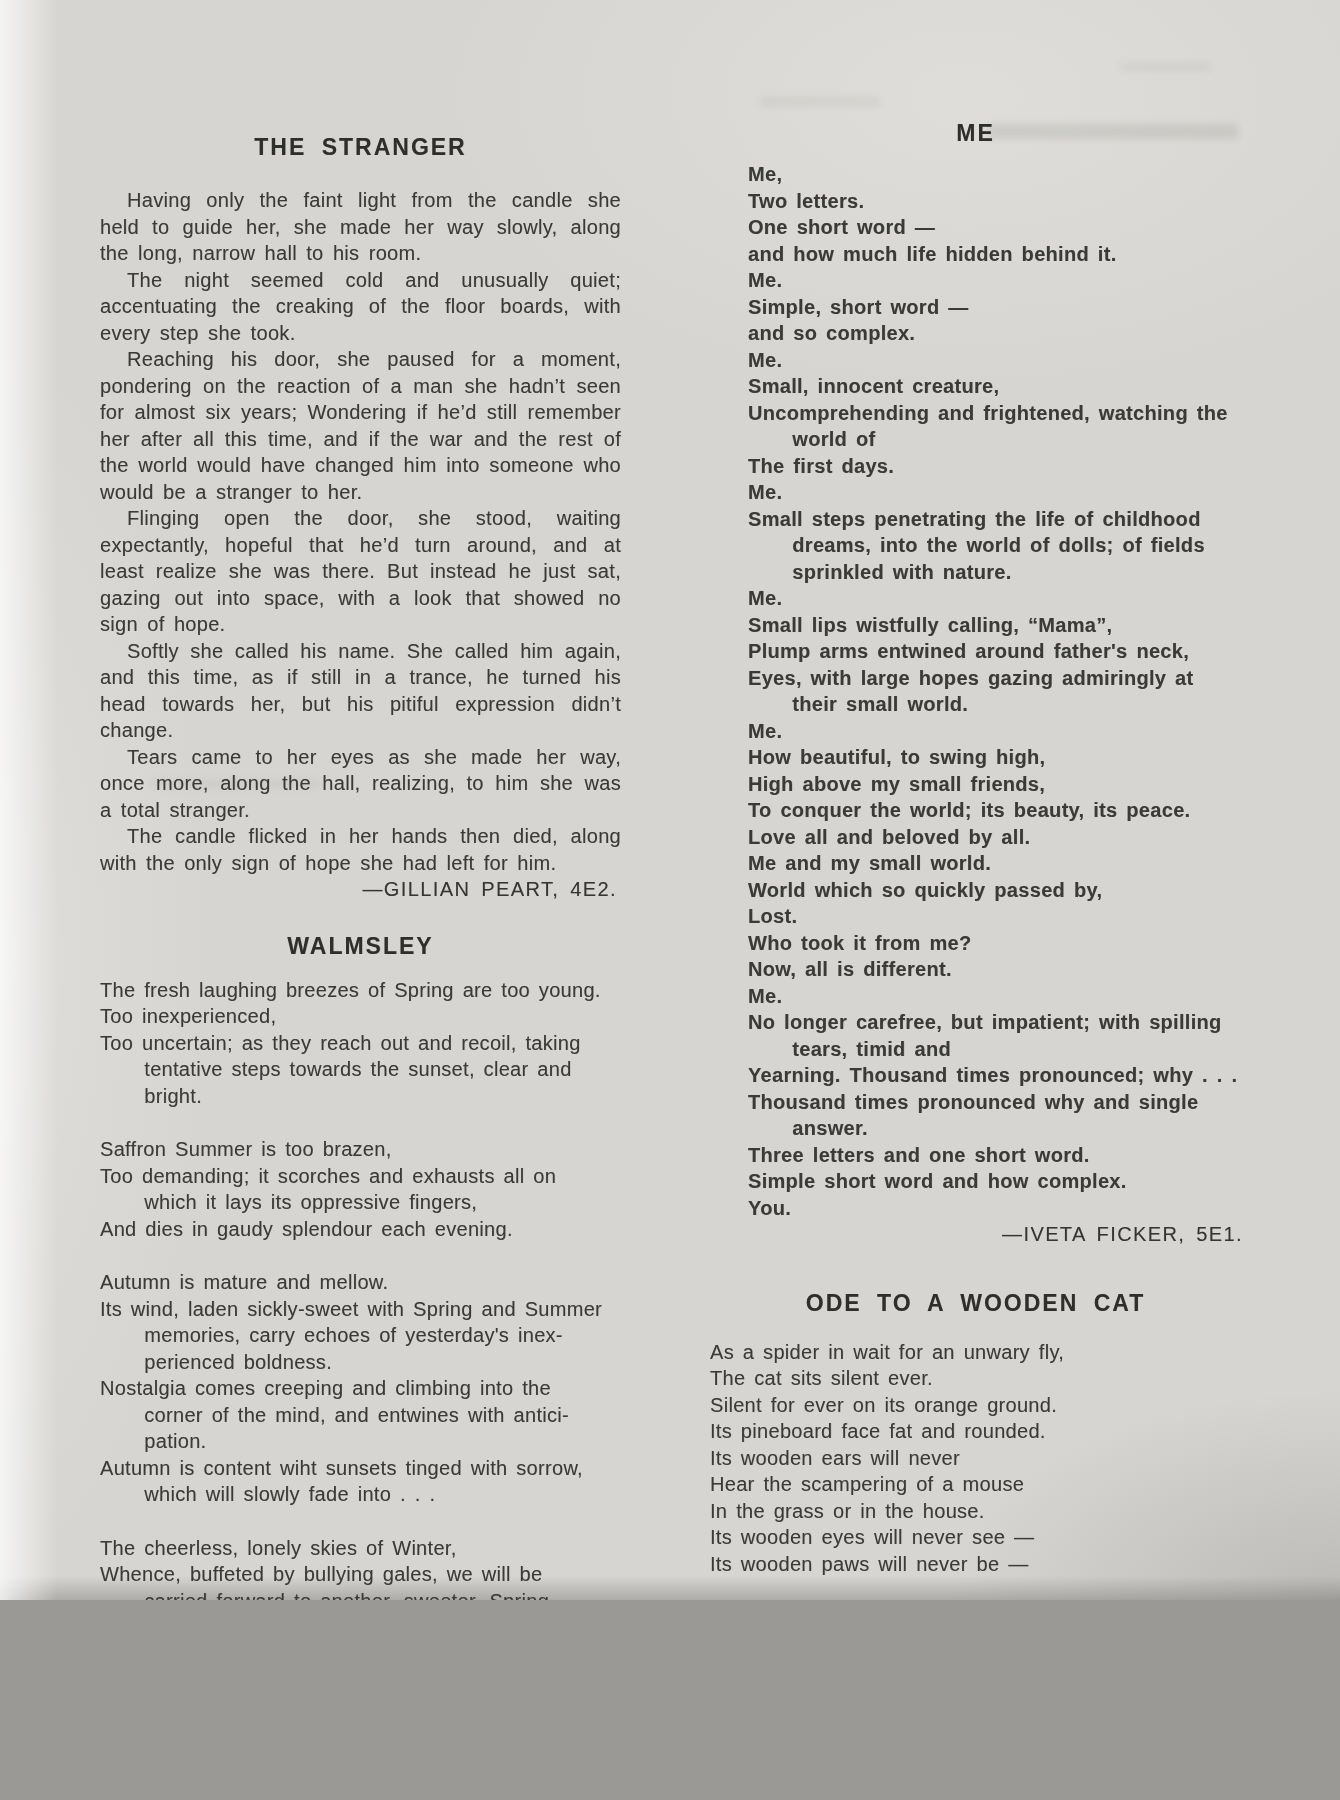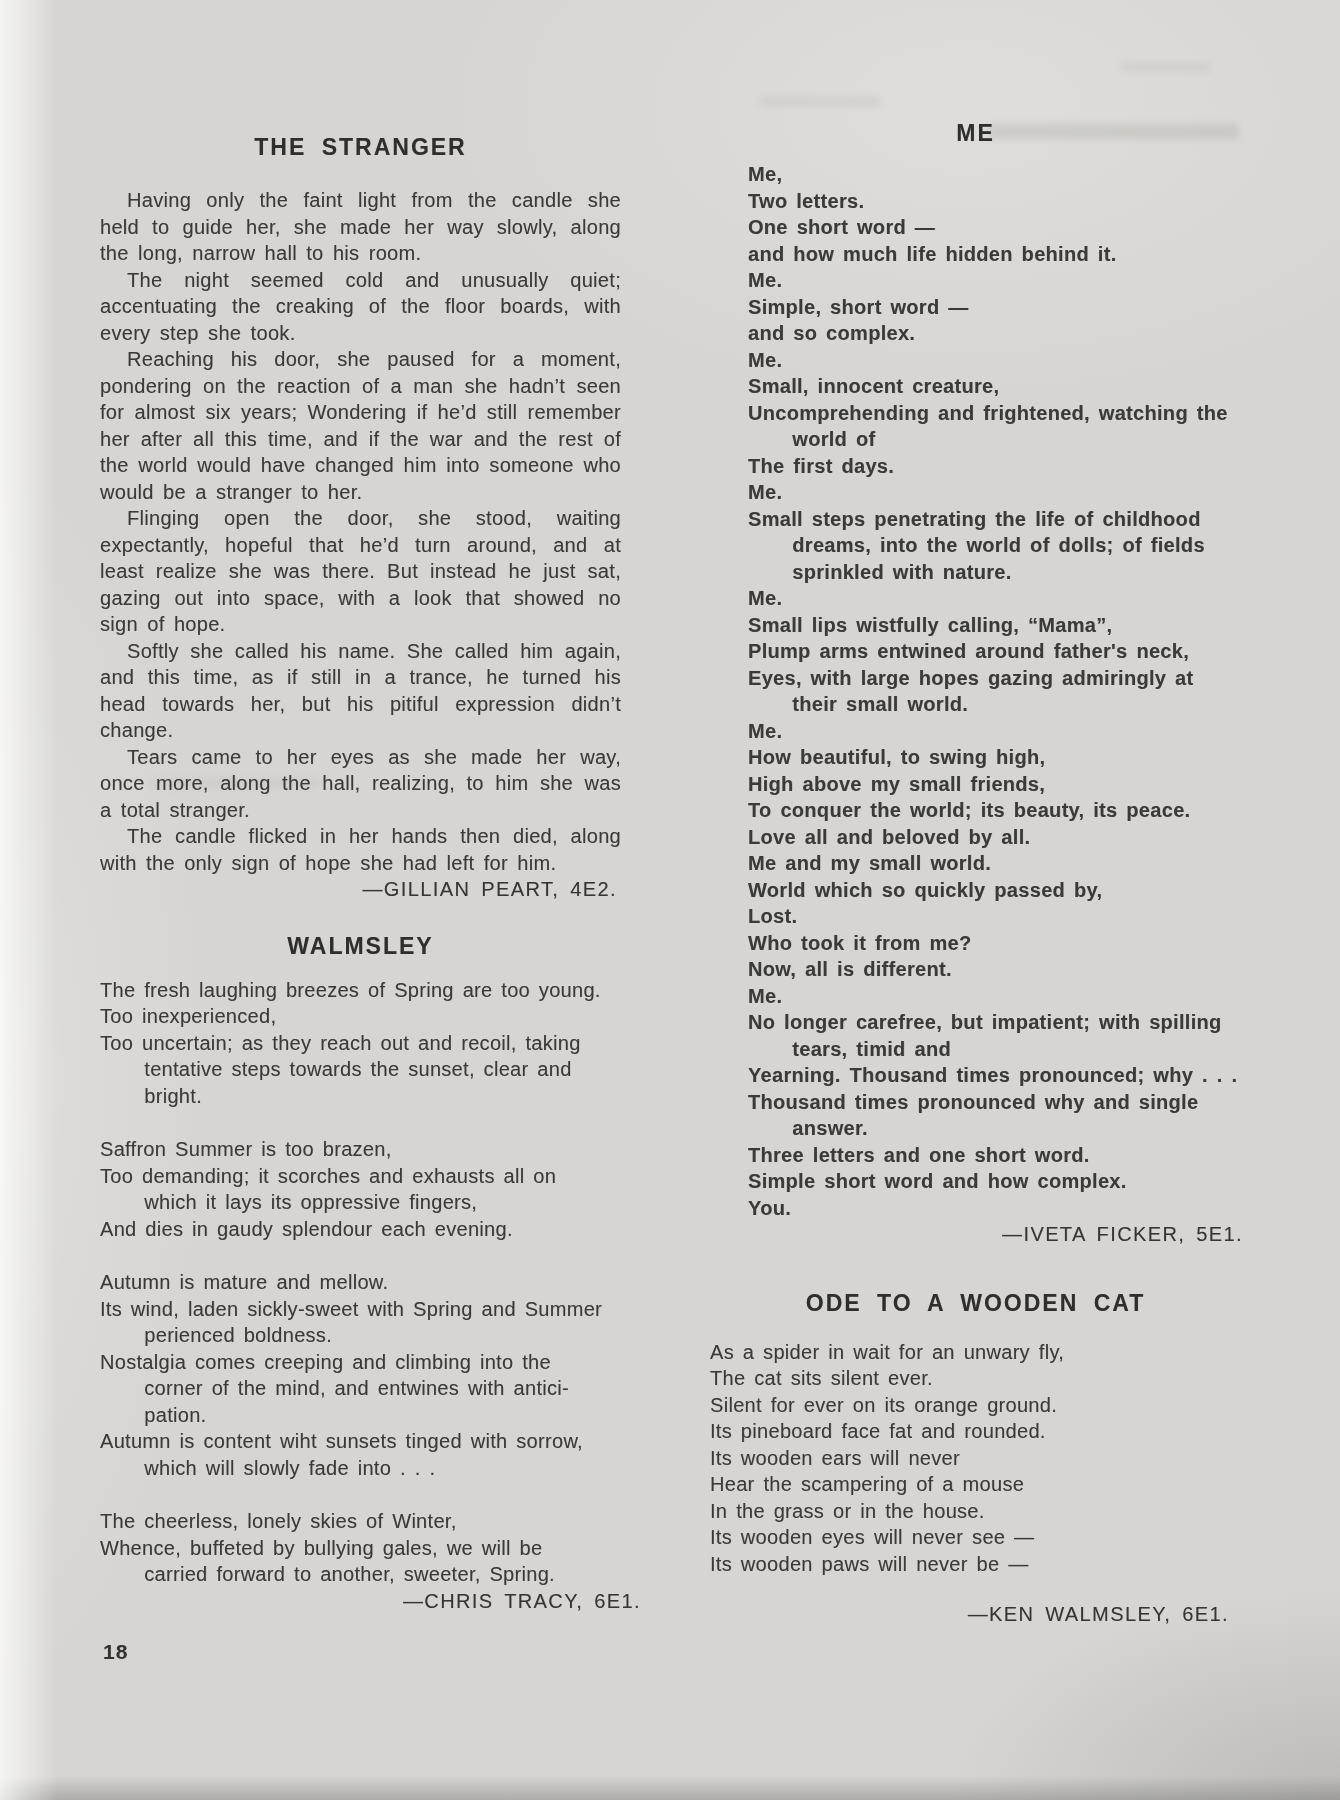--- a/index.html
+++ b/index.html
@@ -1,19 +1,19 @@
 <!DOCTYPE html>
 <html><head>
 <meta charset="utf-8">
 <style>
   html,body { margin:0; padding:0; background:#9a9996; }
 
   .page {
     position:relative;
-    width:1340px; height:1800px;
+    width:1340px; height:1600px;
     overflow:hidden;
     font-family:"Liberation Sans", sans-serif;
     color:#3a3a37;
     background-color:#d6d5d1;
     background-image:
       radial-gradient(ellipse 900px 500px at 72% 6%, rgba(255,255,255,.20), transparent 60%),
       linear-gradient(90deg, rgba(255,255,255,.75), rgba(255,255,255,0) 58px),
       linear-gradient(0deg, rgba(104,104,100,.38), rgba(104,104,100,0) 24px),
       radial-gradient(ellipse 560px 300px at 100% 100%, rgba(92,92,89,.22), transparent 70%),
       radial-gradient(ellipse 300px 900px at 0% 60%, rgba(255,255,255,.22), transparent 70%);
@@ -118,20 +118,21 @@
           </div>
           <div class="stanza">
             <div class="poem-line">Saffron Summer is too brazen,</div>
             <div class="poem-line">Too demanding; it scorches and exhausts all on</div>
             <div class="poem-line">     which it lays its oppressive fingers,</div>
             <div class="poem-line">And dies in gaudy splendour each evening.</div>
           </div>
           <div class="stanza">
             <div class="poem-line">Autumn is mature and mellow.</div>
             <div class="poem-line">Its wind, laden sickly-sweet with Spring and Summer</div>
+            <div class="poem-line">     memories, carry echoes of yesterday's inex-</div>
             <div class="poem-line">     perienced boldness.</div>
             <div class="poem-line">Nostalgia comes creeping and climbing into the</div>
             <div class="poem-line">     corner of the mind, and entwines with antici-</div>
             <div class="poem-line">     pation.</div>
             <div class="poem-line">Autumn is content wiht sunsets tinged with sorrow,</div>
             <div class="poem-line">     which will slowly fade into . . .</div>
           </div>
           <div class="stanza">
             <div class="poem-line">The cheerless, lonely skies of Winter,</div>
             <div class="poem-line">Whence, buffeted by bullying gales, we will be</div>

